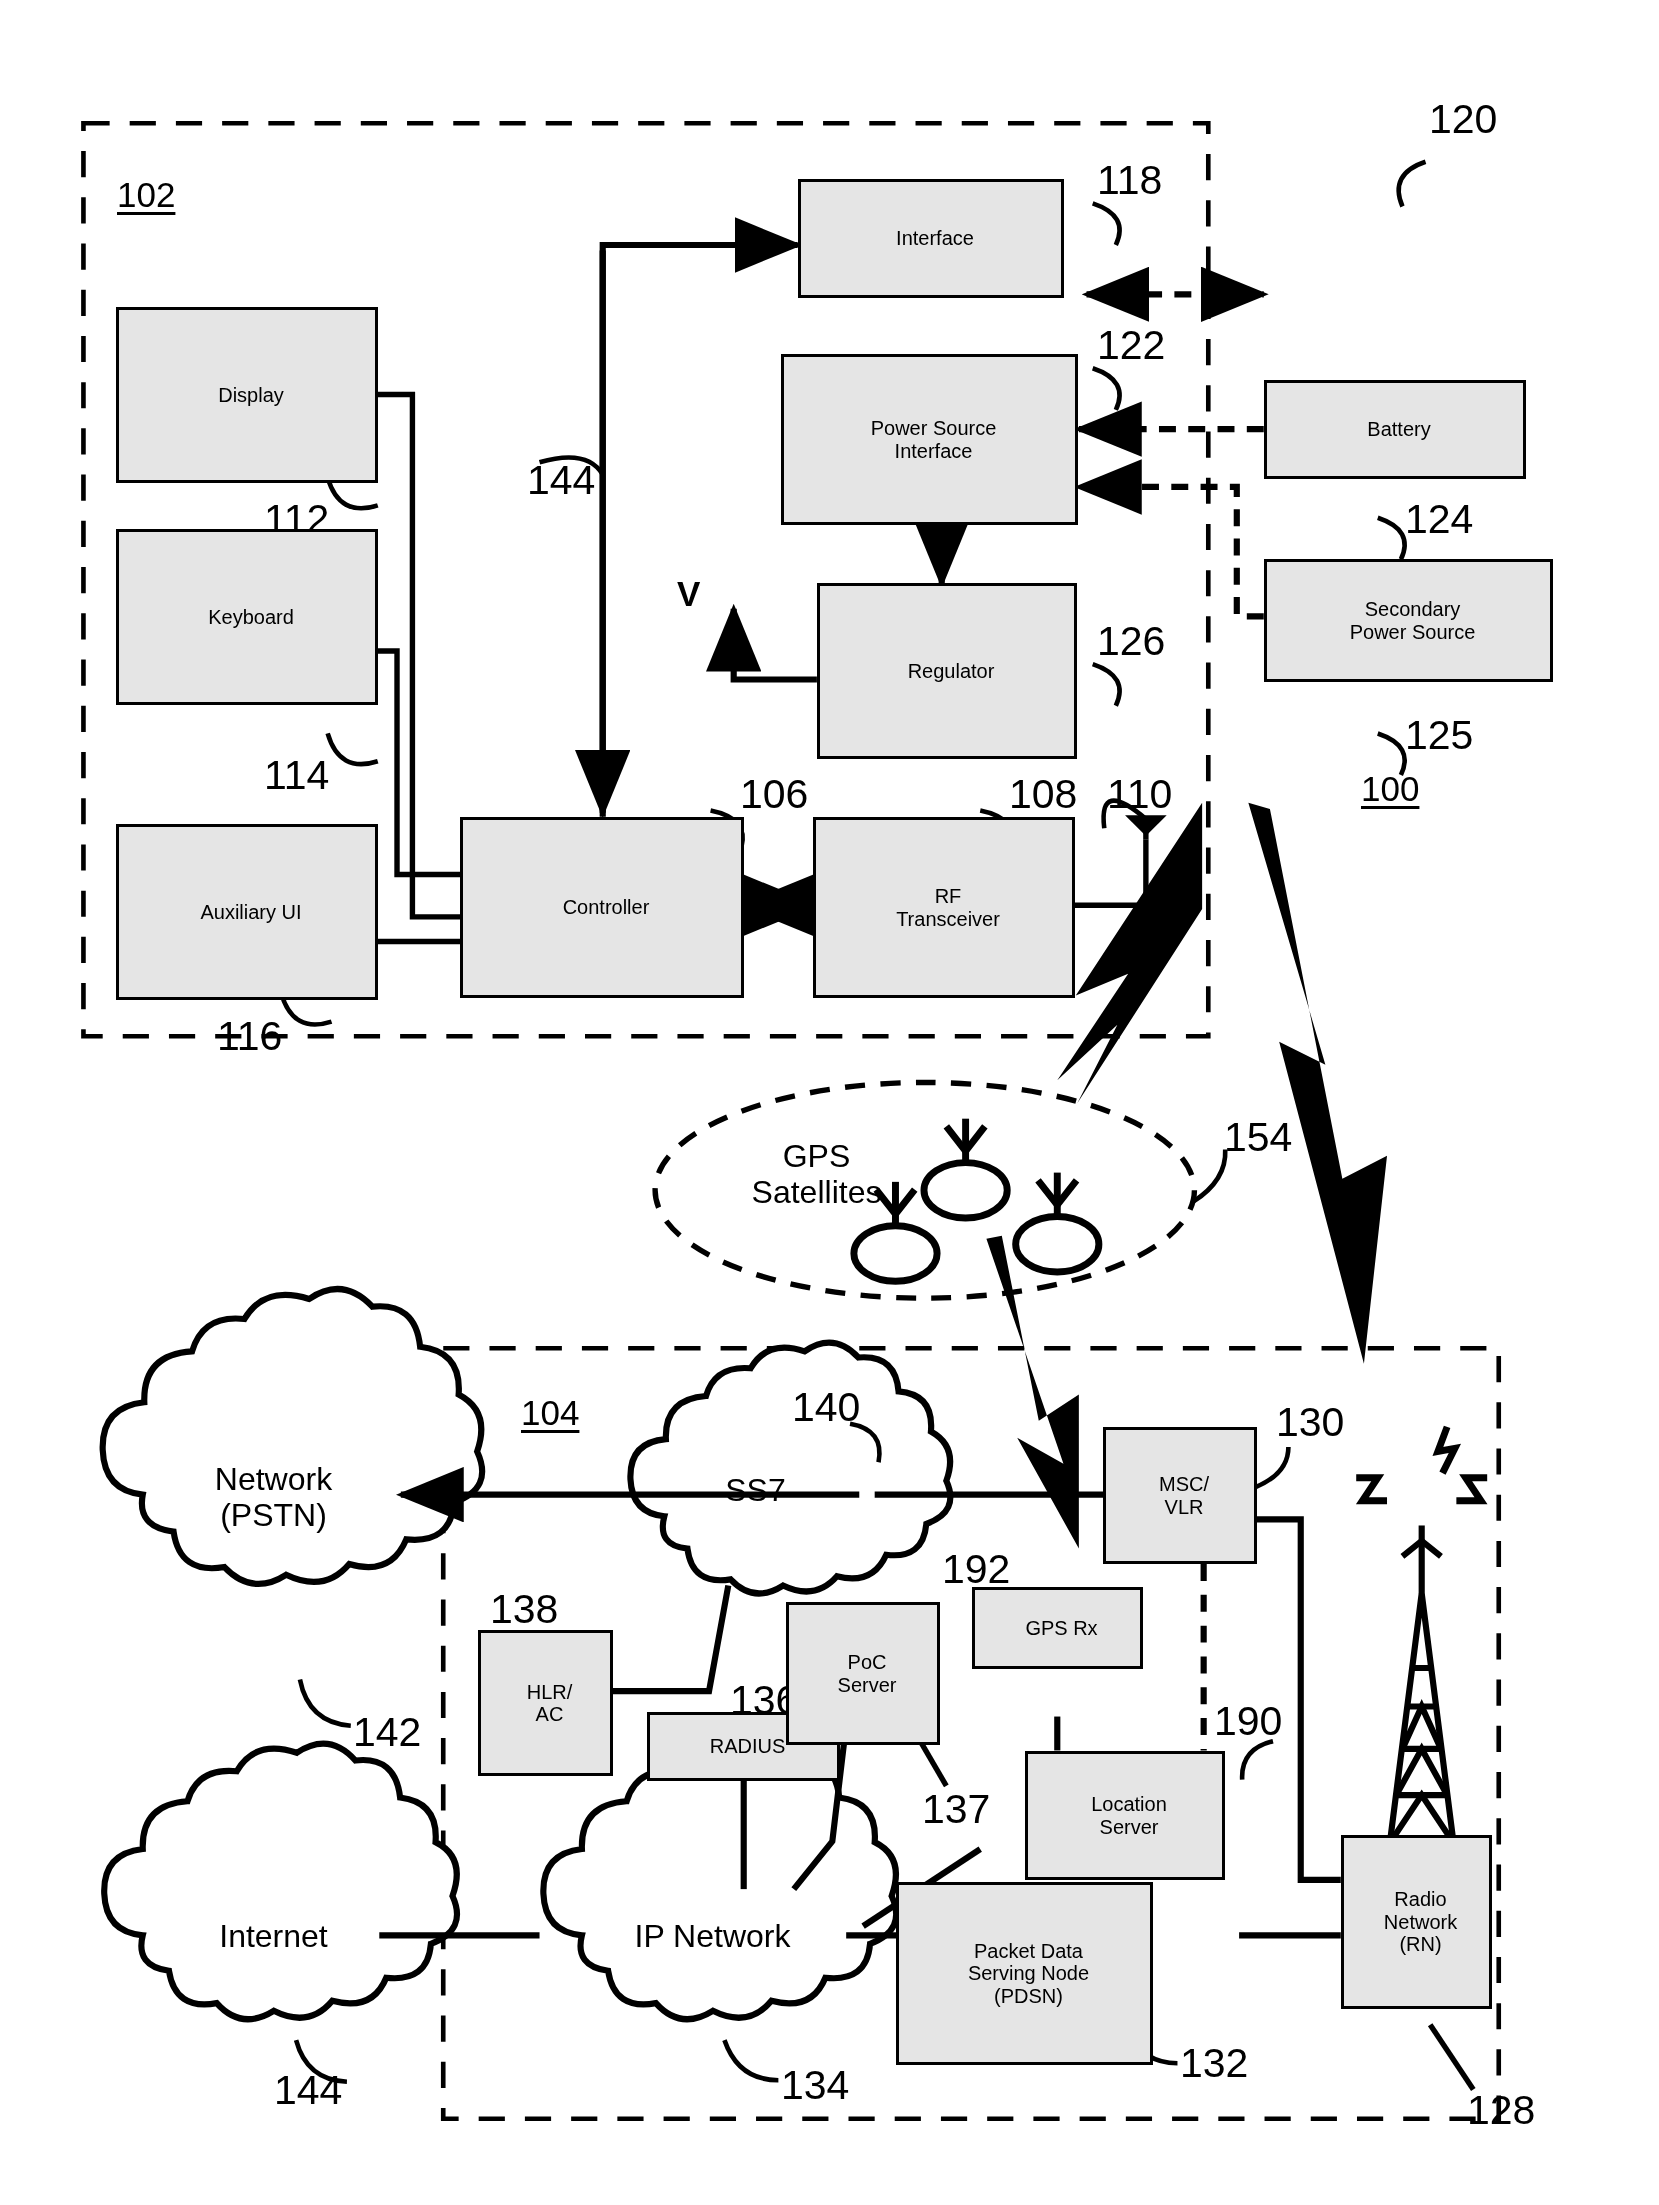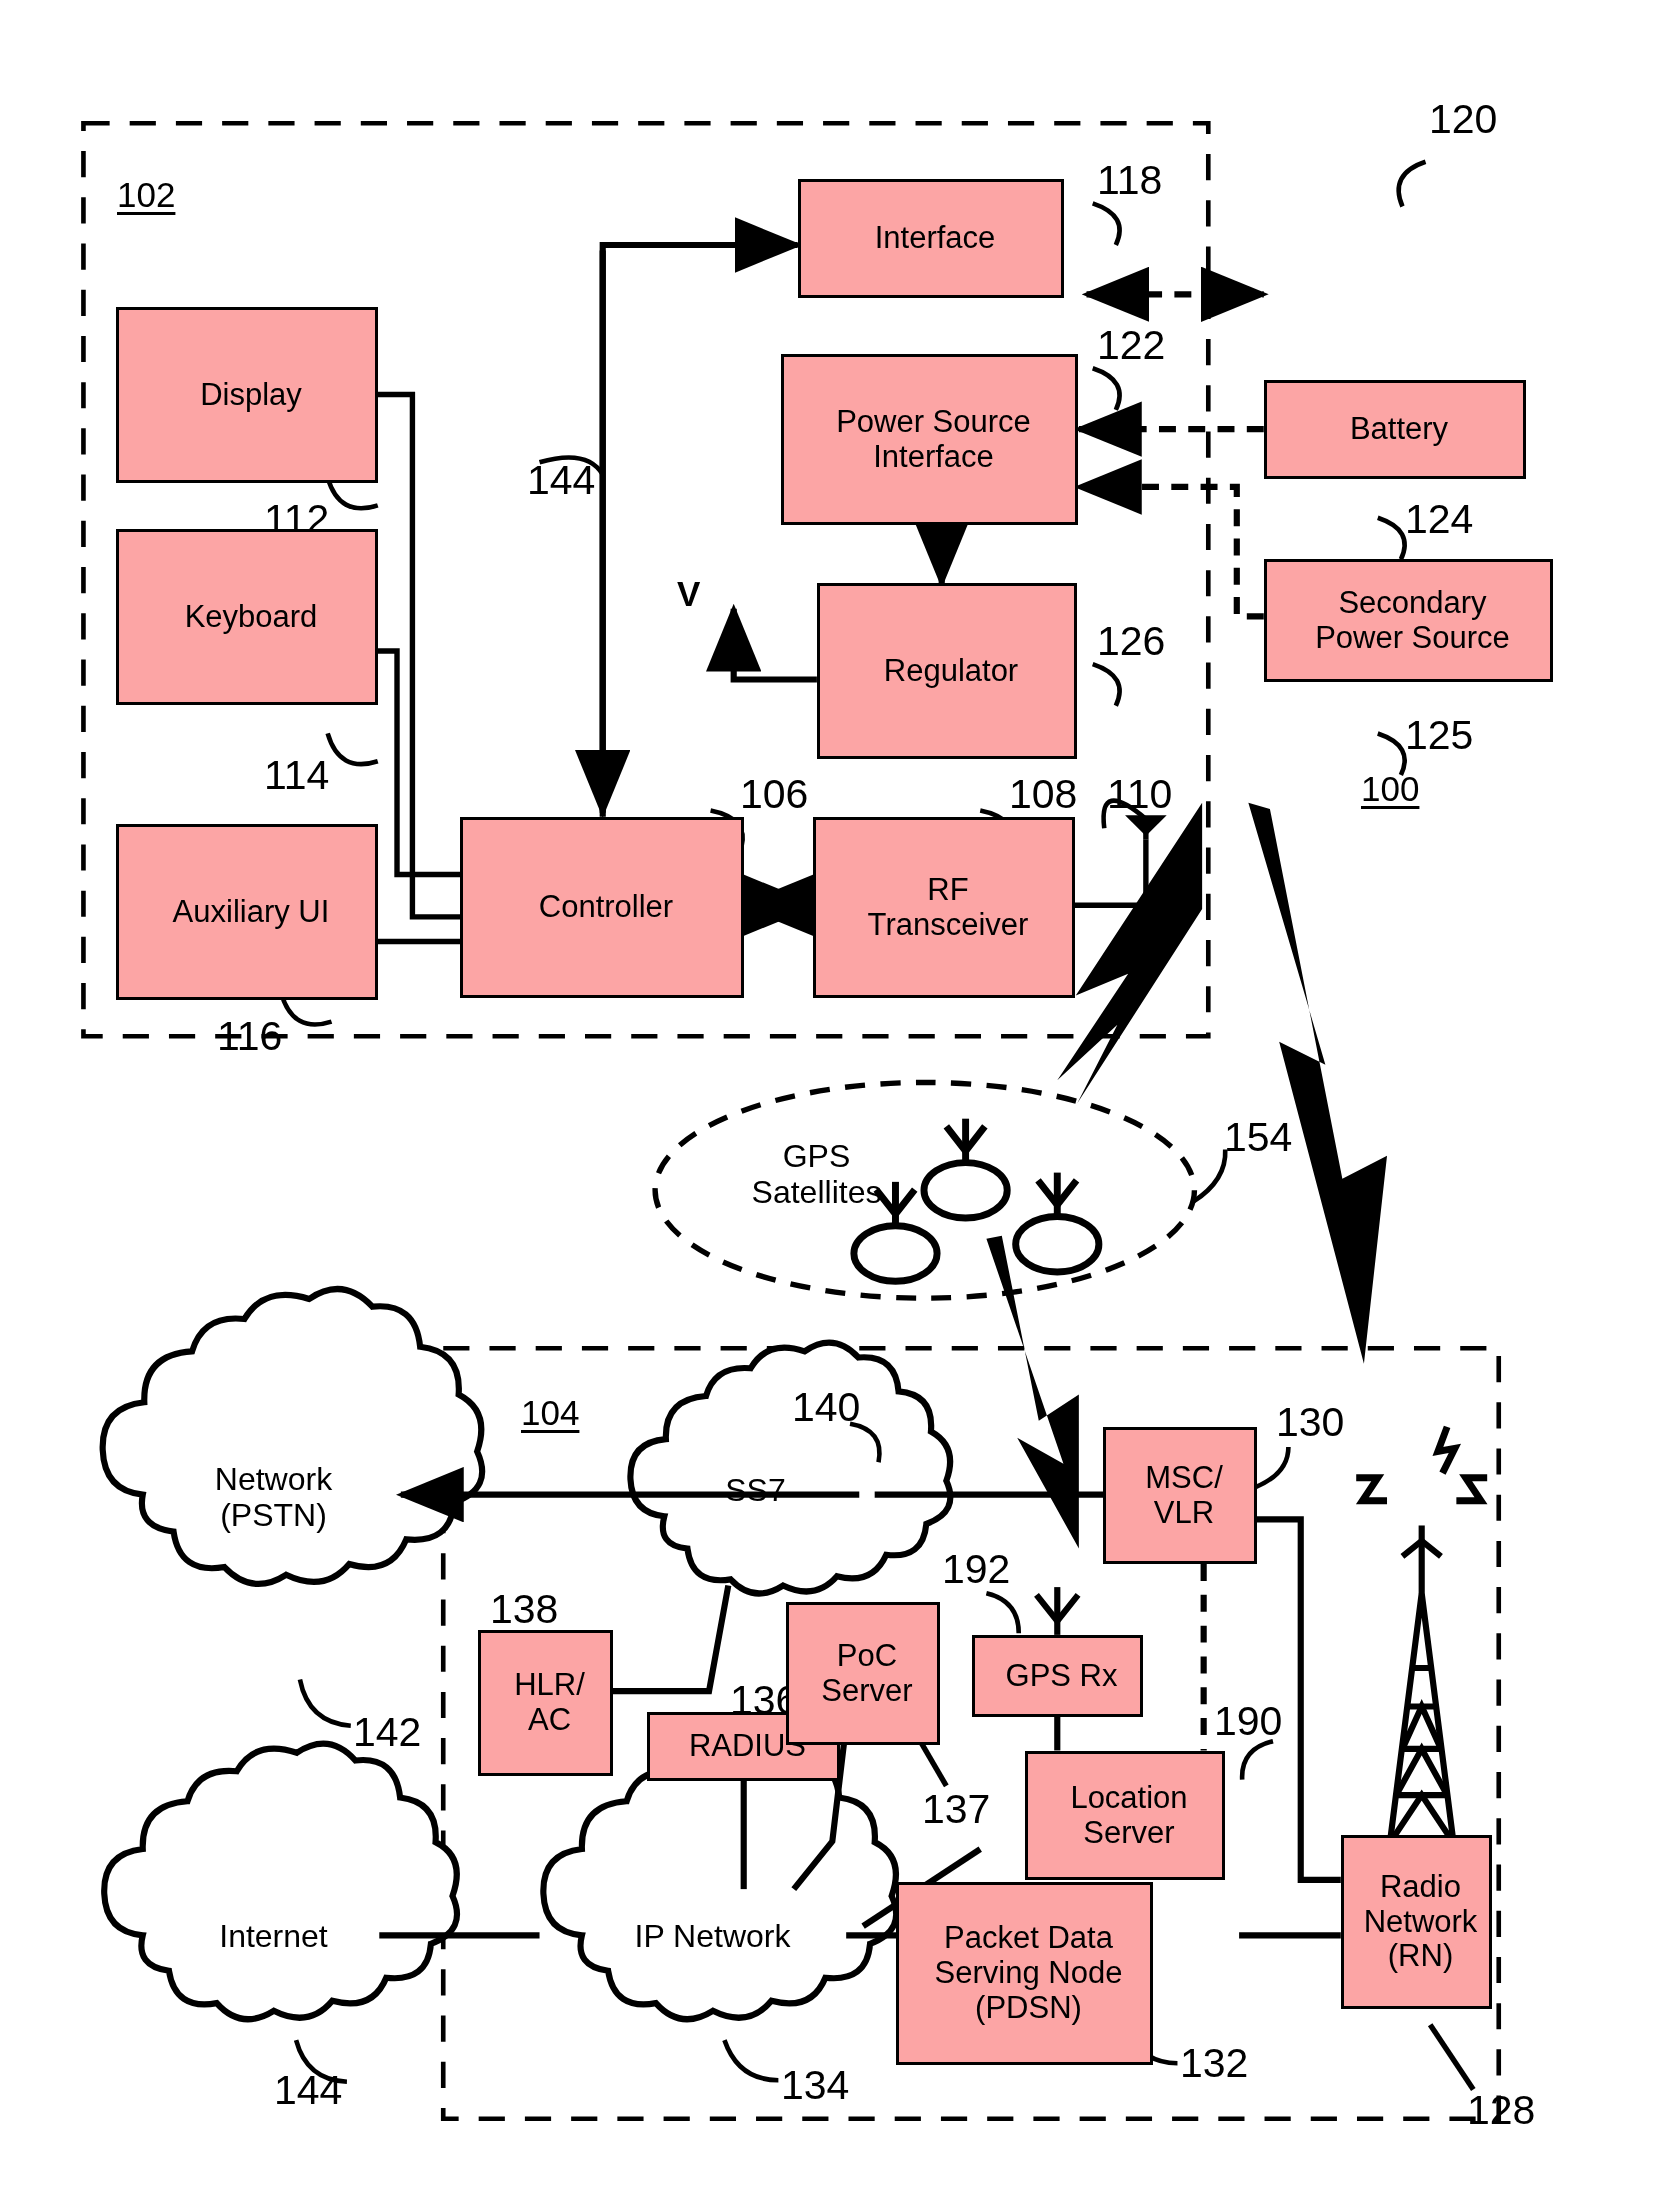--- a/index.html
+++ b/index.html
@@ -1,21 +1,21 @@
 <!DOCTYPE html>
 <html style="font-size:12.3px"><head>
 <meta charset="utf-8">
 <style>
   html,body{margin:0;padding:0;background:#ffffff;}
   body{font-family:"Liberation Sans", sans-serif;color:#000;}
   #stage{position:relative;width:1660px;height:2205px;background:#fff;overflow:hidden;}
   svg#canvas{position:absolute;left:0;top:0;width:1660px;height:2205px;}
-  .blk{position:absolute;border:3.9px solid #000;background:#fca5a5;
+  .blk{position:absolute;border:3.9px solid #000;background:#e5e5e5;
        display:flex;align-items:center;justify-content:center;text-align:center;
-       font-size:31px;line-height:1.12;box-sizing:border-box;padding-left:8px;}
+       font-size:20px;line-height:1.12;box-sizing:border-box;padding-left:8px;}
   .ref{position:absolute;font-size:41px;line-height:1;white-space:nowrap;}
   .refU{position:absolute;font-size:35px;line-height:1;white-space:nowrap;
         text-decoration:underline;text-underline-offset:4.6px;}
   .cloudlbl{position:absolute;font-size:32px;line-height:1.12;text-align:center;
             white-space:pre-line;}
   .vlbl{position:absolute;font-size:35px;font-weight:bold;line-height:1;}
 </style>
 </head>
 <body>
 
@@ -289,21 +289,21 @@
     <span>RADIUS</span>
   </div>
   <div class="ref" style="left:730px;top:1680px;">136</div>
 
   <div class="blk" style="left:786px;top:1570px;width:154px;height:143px;white-space:pre-line;margin-top:32px;">
     <span>PoC
 Server</span>
   </div>
   <div class="ref" style="left:922px;top:1789px;">137</div>
 
-  <div class="blk" style="left:972px;top:1635px;width:171px;height:82px;">
+  <div class="blk" style="left:972px;top:1587px;width:171px;height:82px;">
     <span>GPS Rx</span>
   </div>
   <div class="ref" style="left:942px;top:1549px;">192</div>
 
   <div class="blk" style="left:1103px;top:1427px;width:154px;height:137px;white-space:pre-line;">
     <span>MSC/
 VLR</span>
   </div>
   <div class="ref" style="left:1276px;top:1402px;">130</div>
 

